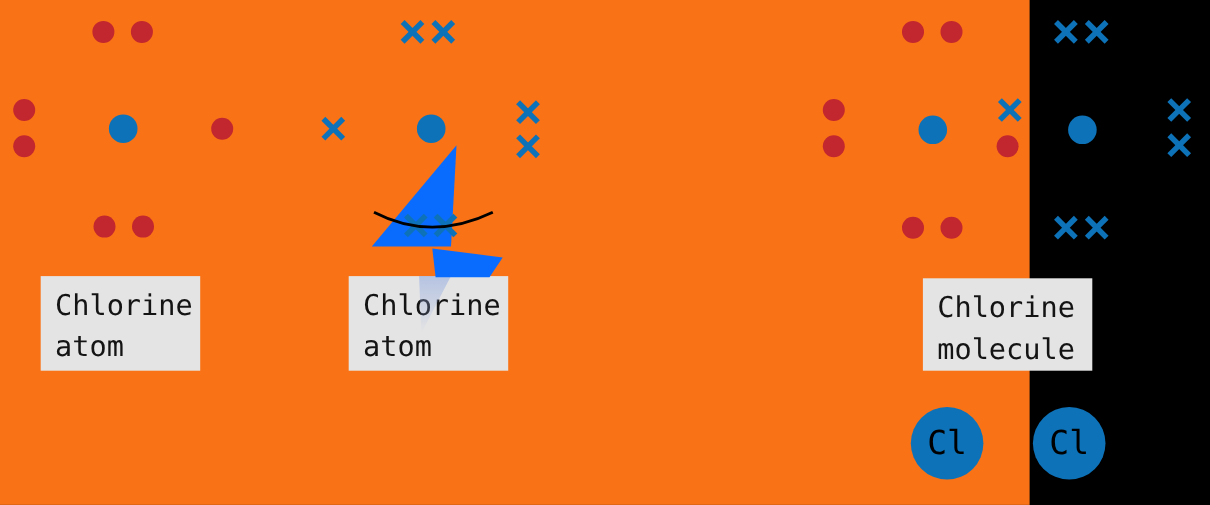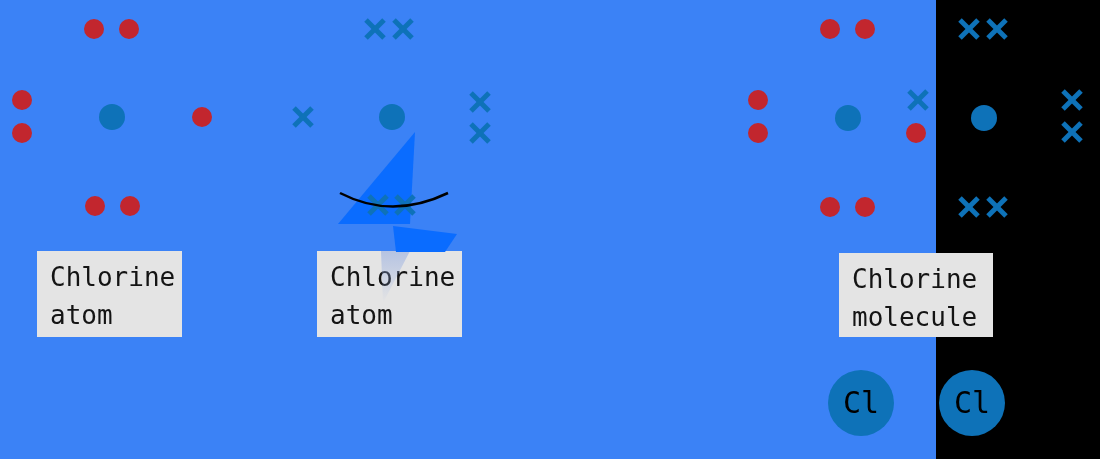--- a/index.html
+++ b/index.html
@@ -8,21 +8,21 @@
     background: #000000;
     width: 1100px;
     height: 459px;
     overflow: hidden;
     font-family: "DejaVu Sans Mono", monospace;
   }
   .stage {
     position: relative;
     width: 936px;
     height: 459px;
-    background: #3b82f6;
+    background: #f97316;
   }
   svg { display: block; }
   text { user-select: none; }
 </style>
 </head>
 <body>
 
 <div class="stage">
   <svg id="scene" width="1100" height="459" viewBox="0 0 1100 459" xmlns="http://www.w3.org/2000/svg">
     <defs>

